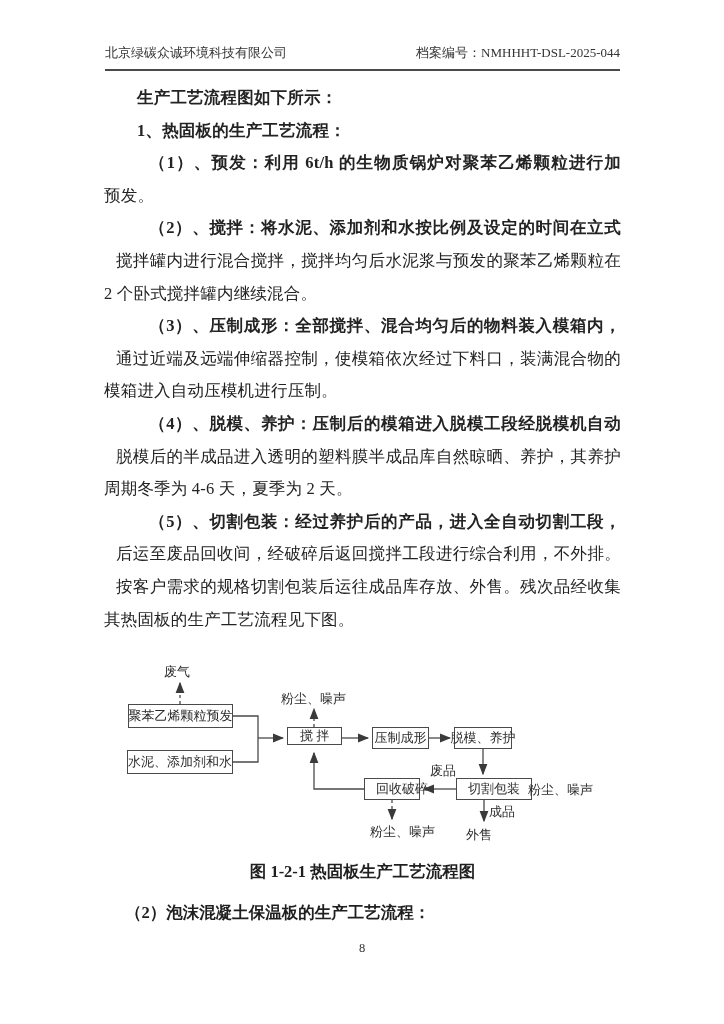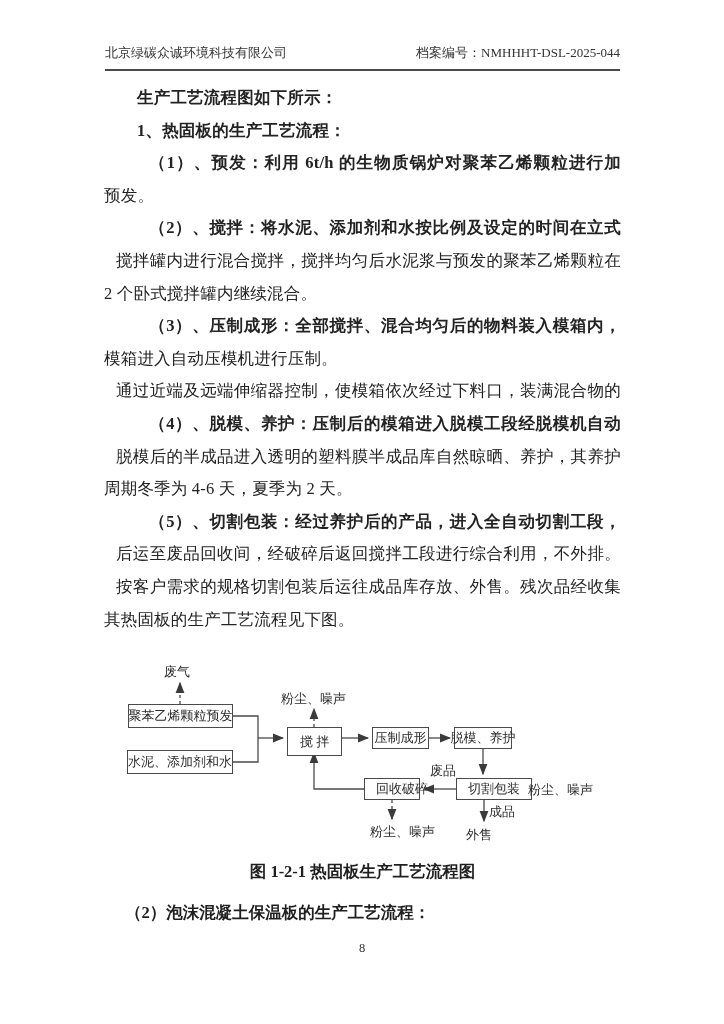--- a/index.html
+++ b/index.html
@@ -76,21 +76,21 @@
     white-space: nowrap;
     box-sizing: border-box;
   }
   .dlabel {
     position: absolute;
     white-space: nowrap;
     background: transparent;
   }
   .b-prefoam  { left: 28px;  top: 54px;  width: 105px; height: 24px; }
   .b-materials{ left: 27px;  top: 100px; width: 106px; height: 24px; }
-  .b-mix      { left: 187px; top: 77px;  width: 55px;  height: 29px; }
+  .b-mix      { left: 187px; top: 77px;  width: 55px;  height: 18px; }
   .b-press    { left: 272px; top: 77px;  width: 57px;  height: 22px; }
   .b-demold   { left: 354px; top: 77px;  width: 58px;  height: 22px; }
   .b-cut      { left: 356px; top: 128px; width: 76px;  height: 22px; }
   .b-recycle  { left: 264px; top: 128px; width: 56px;  height: 22px; padding-left: 20px; }
   .l-wastegas { left: 64px;  top: 13px; }
   .l-dn-mix   { left: 181px; top: 40px; }
   .l-scrap    { left: 330px; top: 112px; }
   .l-dn-cut   { left: 428px; top: 131px; }
   .l-product  { left: 389px; top: 153px; }
   .l-sale     { left: 366px; top: 176px; }
@@ -141,22 +141,22 @@
 
   <div class="body-text">
     <div class="bl ind">生产工艺流程图如下所示：</div>
     <div class="bl ind">1、热固板的生产工艺流程：</div>
     <div class="bl ind fill">（1）、预发：利用 6t/h 的生物质锅炉对聚苯乙烯颗粒进行加热、</div>
     <div class="bl">预发。</div>
     <div class="bl ind fill">（2）、搅拌：将水泥、添加剂和水按比例及设定的时间在立式</div>
     <div class="bl fill">搅拌罐内进行混合搅拌，搅拌均匀后水泥浆与预发的聚苯乙烯颗粒在</div>
     <div class="bl">2 个卧式搅拌罐内继续混合。</div>
     <div class="bl ind fill">（3）、压制成形：全部搅拌、混合均匀后的物料装入模箱内，</div>
+    <div class="bl fill">通过近端及远端伸缩器控制，使模箱依次经过下料口，装满混合物的</div>
     <div class="bl">模箱进入自动压模机进行压制。</div>
-    <div class="bl fill">通过近端及远端伸缩器控制，使模箱依次经过下料口，装满混合物的</div>
     <div class="bl ind fill">（4）、脱模、养护：压制后的模箱进入脱模工段经脱模机自动</div>
     <div class="bl fill">脱模后的半成品进入透明的塑料膜半成品库自然晾晒、养护，其养护</div>
     <div class="bl">周期冬季为 4-6 天，夏季为 2 天。</div>
     <div class="bl ind fill">（5）、切割包装：经过养护后的产品，进入全自动切割工段，</div>
     <div class="bl fill">后运至废品回收间，经破碎后返回搅拌工段进行综合利用，不外排。</div>
     <div class="bl fill">按客户需求的规格切割包装后运往成品库存放、外售。残次品经收集</div>
     <div class="bl">其热固板的生产工艺流程见下图。</div>
   </div>
 
   <div class="diagram">

